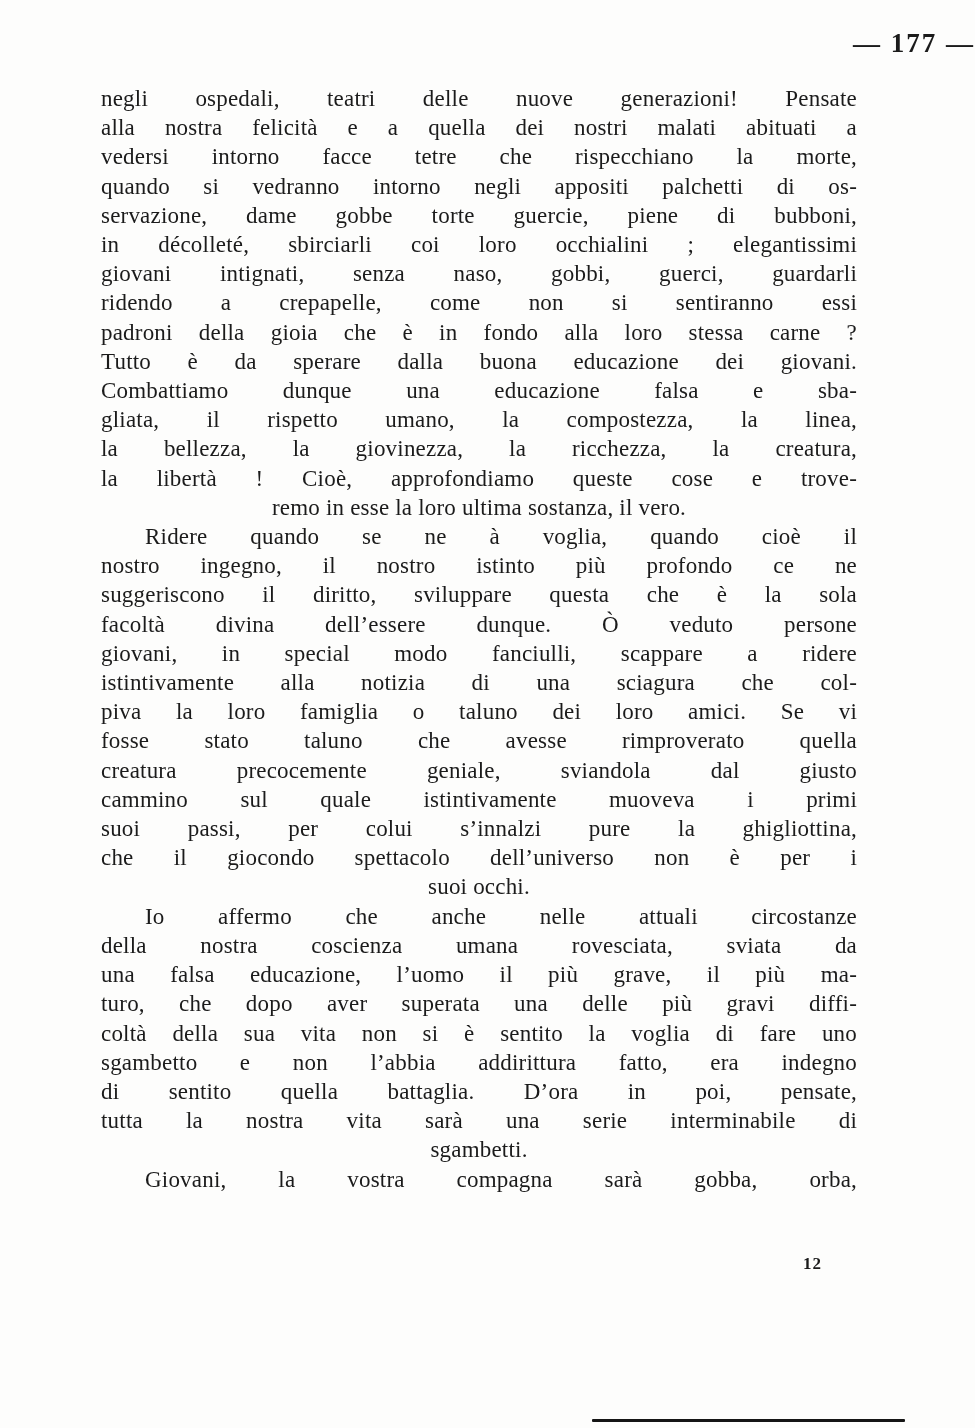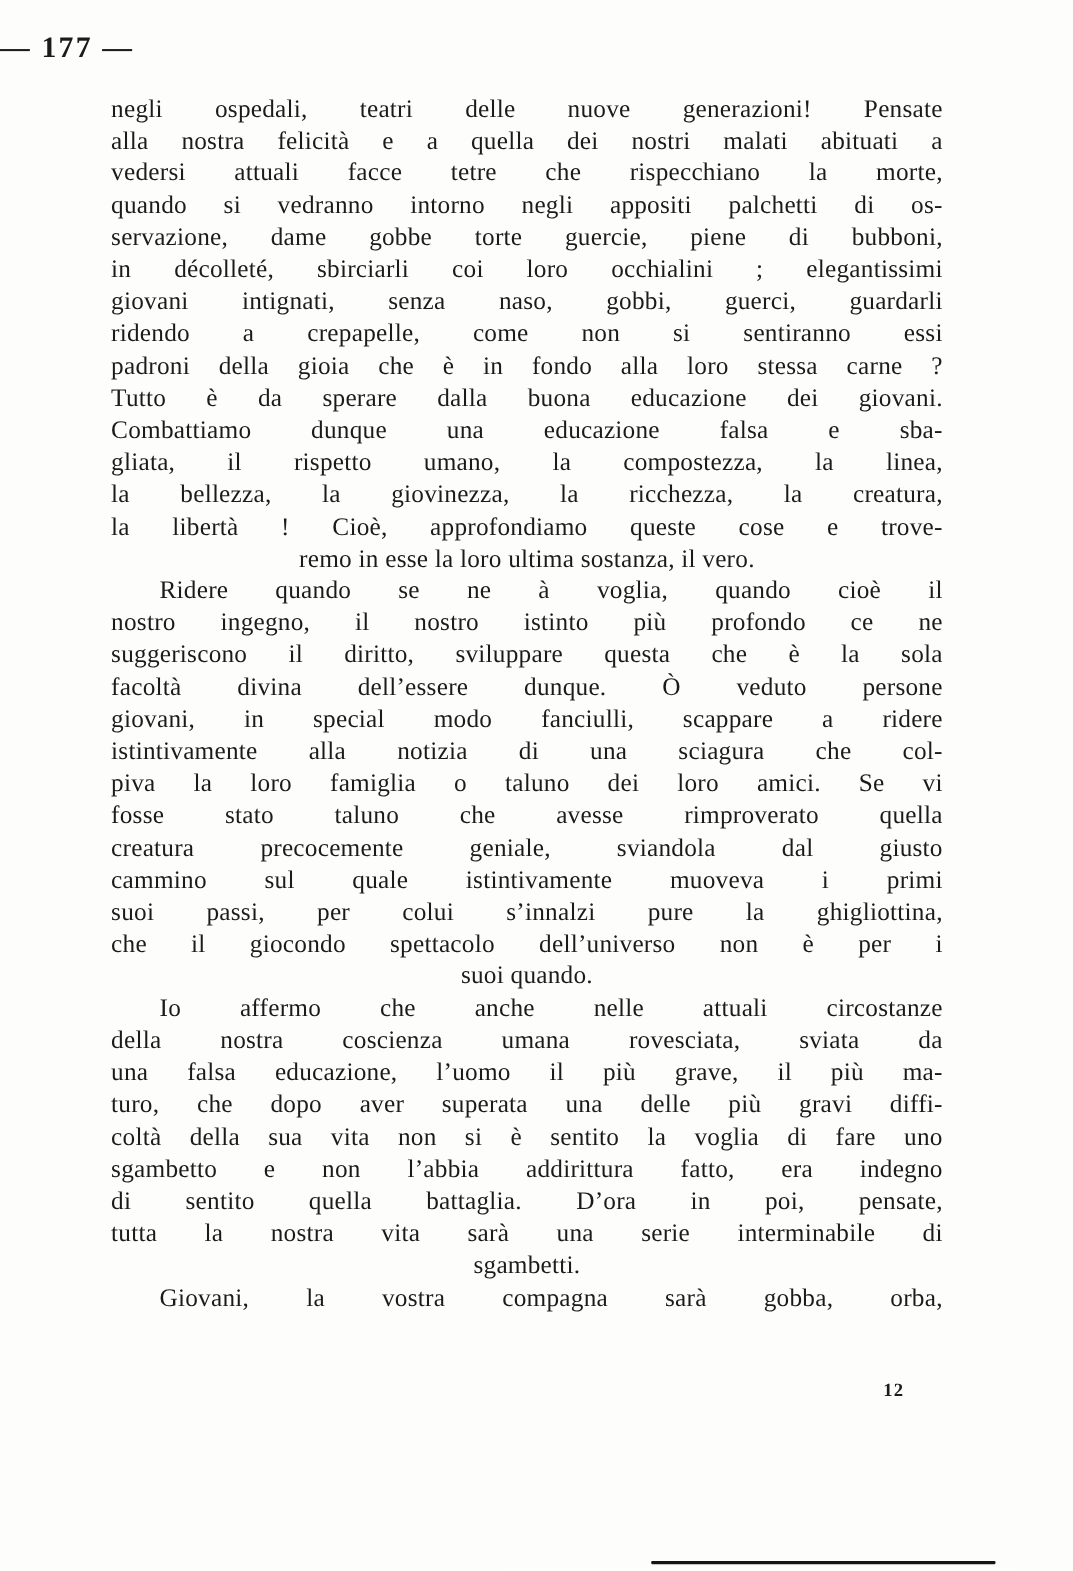--- a/index.html
+++ b/index.html
@@ -14,21 +14,21 @@
     background: #fdfdfc;
     font-family: "Liberation Serif", "DejaVu Serif", serif;
     color: #1b1b1b;
     overflow: hidden;
   }
   .page-number {
     position: absolute;
     top: 28px;
     left: 0;
     width: 100%;
-    text-align: left;
+    text-align: right;
     font-size: 27px;
     font-weight: 700;
     letter-spacing: 2px;
   }
   .text-block {
     position: absolute;
     top: 84px;
     left: 101px;
     width: 756px;
     font-size: 23px;
@@ -67,21 +67,21 @@
 </style>
 </head>
 <body>
 
 <div class="page">
   <div class="page-number">— 177 —</div>
 
   <div class="text-block" id="text-block">
       <div class="line just">negli ospedali, teatri delle nuove generazioni! Pensate</div>
       <div class="line just">alla nostra felicità e a quella dei nostri malati abituati a</div>
-      <div class="line just">vedersi attuali facce tetre che rispecchiano la morte,</div>
+      <div class="line just">vedersi intorno facce tetre che rispecchiano la morte,</div>
       <div class="line just">quando si vedranno intorno negli appositi palchetti di os-</div>
       <div class="line just">servazione, dame gobbe torte guercie, piene di bubboni,</div>
       <div class="line just">in décolleté, sbirciarli coi loro occhialini ; elegantissimi</div>
       <div class="line just">giovani intignati, senza naso, gobbi, guerci, guardarli</div>
       <div class="line just">ridendo a crepapelle, come non si sentiranno essi</div>
       <div class="line just">padroni della gioia che è in fondo alla loro stessa carne ?</div>
       <div class="line just">Tutto è da sperare dalla buona educazione dei giovani.</div>
       <div class="line just">Combattiamo dunque una educazione falsa e sba-</div>
       <div class="line just">gliata, il rispetto umano, la compostezza, la linea,</div>
       <div class="line just">la bellezza, la giovinezza, la ricchezza, la creatura,</div>
@@ -92,21 +92,21 @@
       <div class="line just">suggeriscono il diritto, sviluppare questa che è la sola</div>
       <div class="line just">facoltà divina dell’essere dunque. Ò veduto persone</div>
       <div class="line just">giovani, in special modo fanciulli, scappare a ridere</div>
       <div class="line just">istintivamente alla notizia di una sciagura che col-</div>
       <div class="line just">piva la loro famiglia o taluno dei loro amici. Se vi</div>
       <div class="line just">fosse stato taluno che avesse rimproverato quella</div>
       <div class="line just">creatura precocemente geniale, sviandola dal giusto</div>
       <div class="line just">cammino sul quale istintivamente muoveva i primi</div>
       <div class="line just">suoi passi, per colui s’innalzi pure la ghigliottina,</div>
       <div class="line just">che il giocondo spettacolo dell’universo non è per i</div>
-      <div class="line">suoi quando.</div>
+      <div class="line">suoi occhi.</div>
       <div class="line just indent">Io affermo che anche nelle attuali circostanze</div>
       <div class="line just">della nostra coscienza umana rovesciata, sviata da</div>
       <div class="line just">una falsa educazione, l’uomo il più grave, il più ma-</div>
       <div class="line just">turo, che dopo aver superata una delle più gravi diffi-</div>
       <div class="line just">coltà della sua vita non si è sentito la voglia di fare uno</div>
       <div class="line just">sgambetto e non l’abbia addirittura fatto, era indegno</div>
       <div class="line just">di sentito quella battaglia. D’ora in poi, pensate,</div>
       <div class="line just">tutta la nostra vita sarà una serie interminabile di</div>
       <div class="line">sgambetti.</div>
       <div class="line just indent">Giovani, la vostra compagna sarà gobba, orba,</div>

